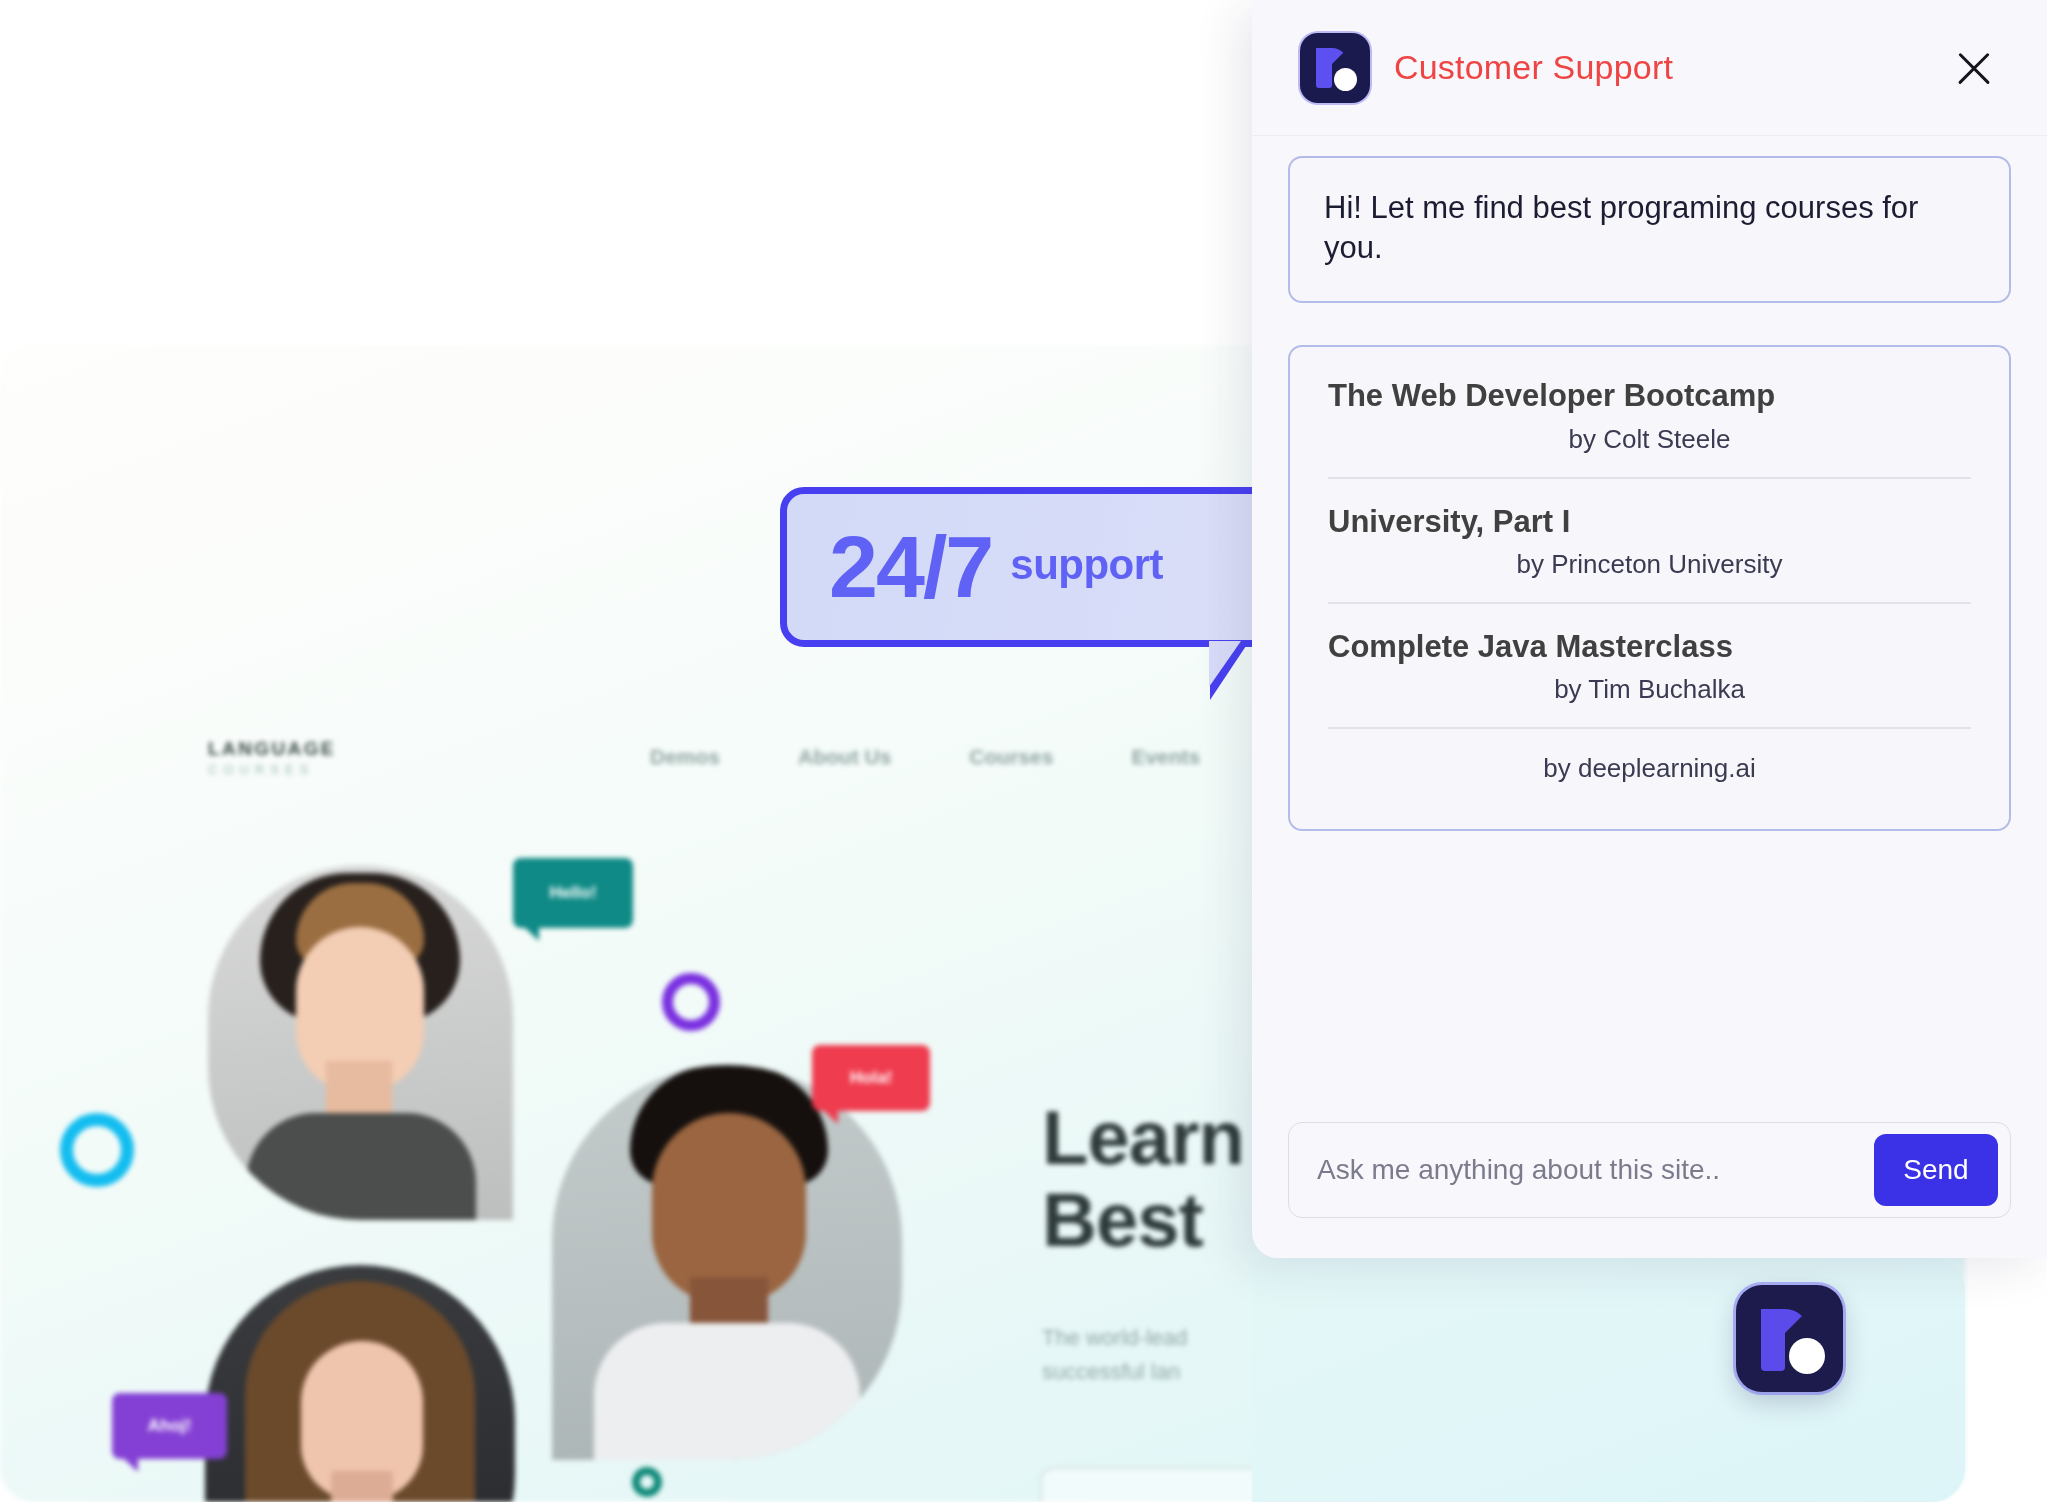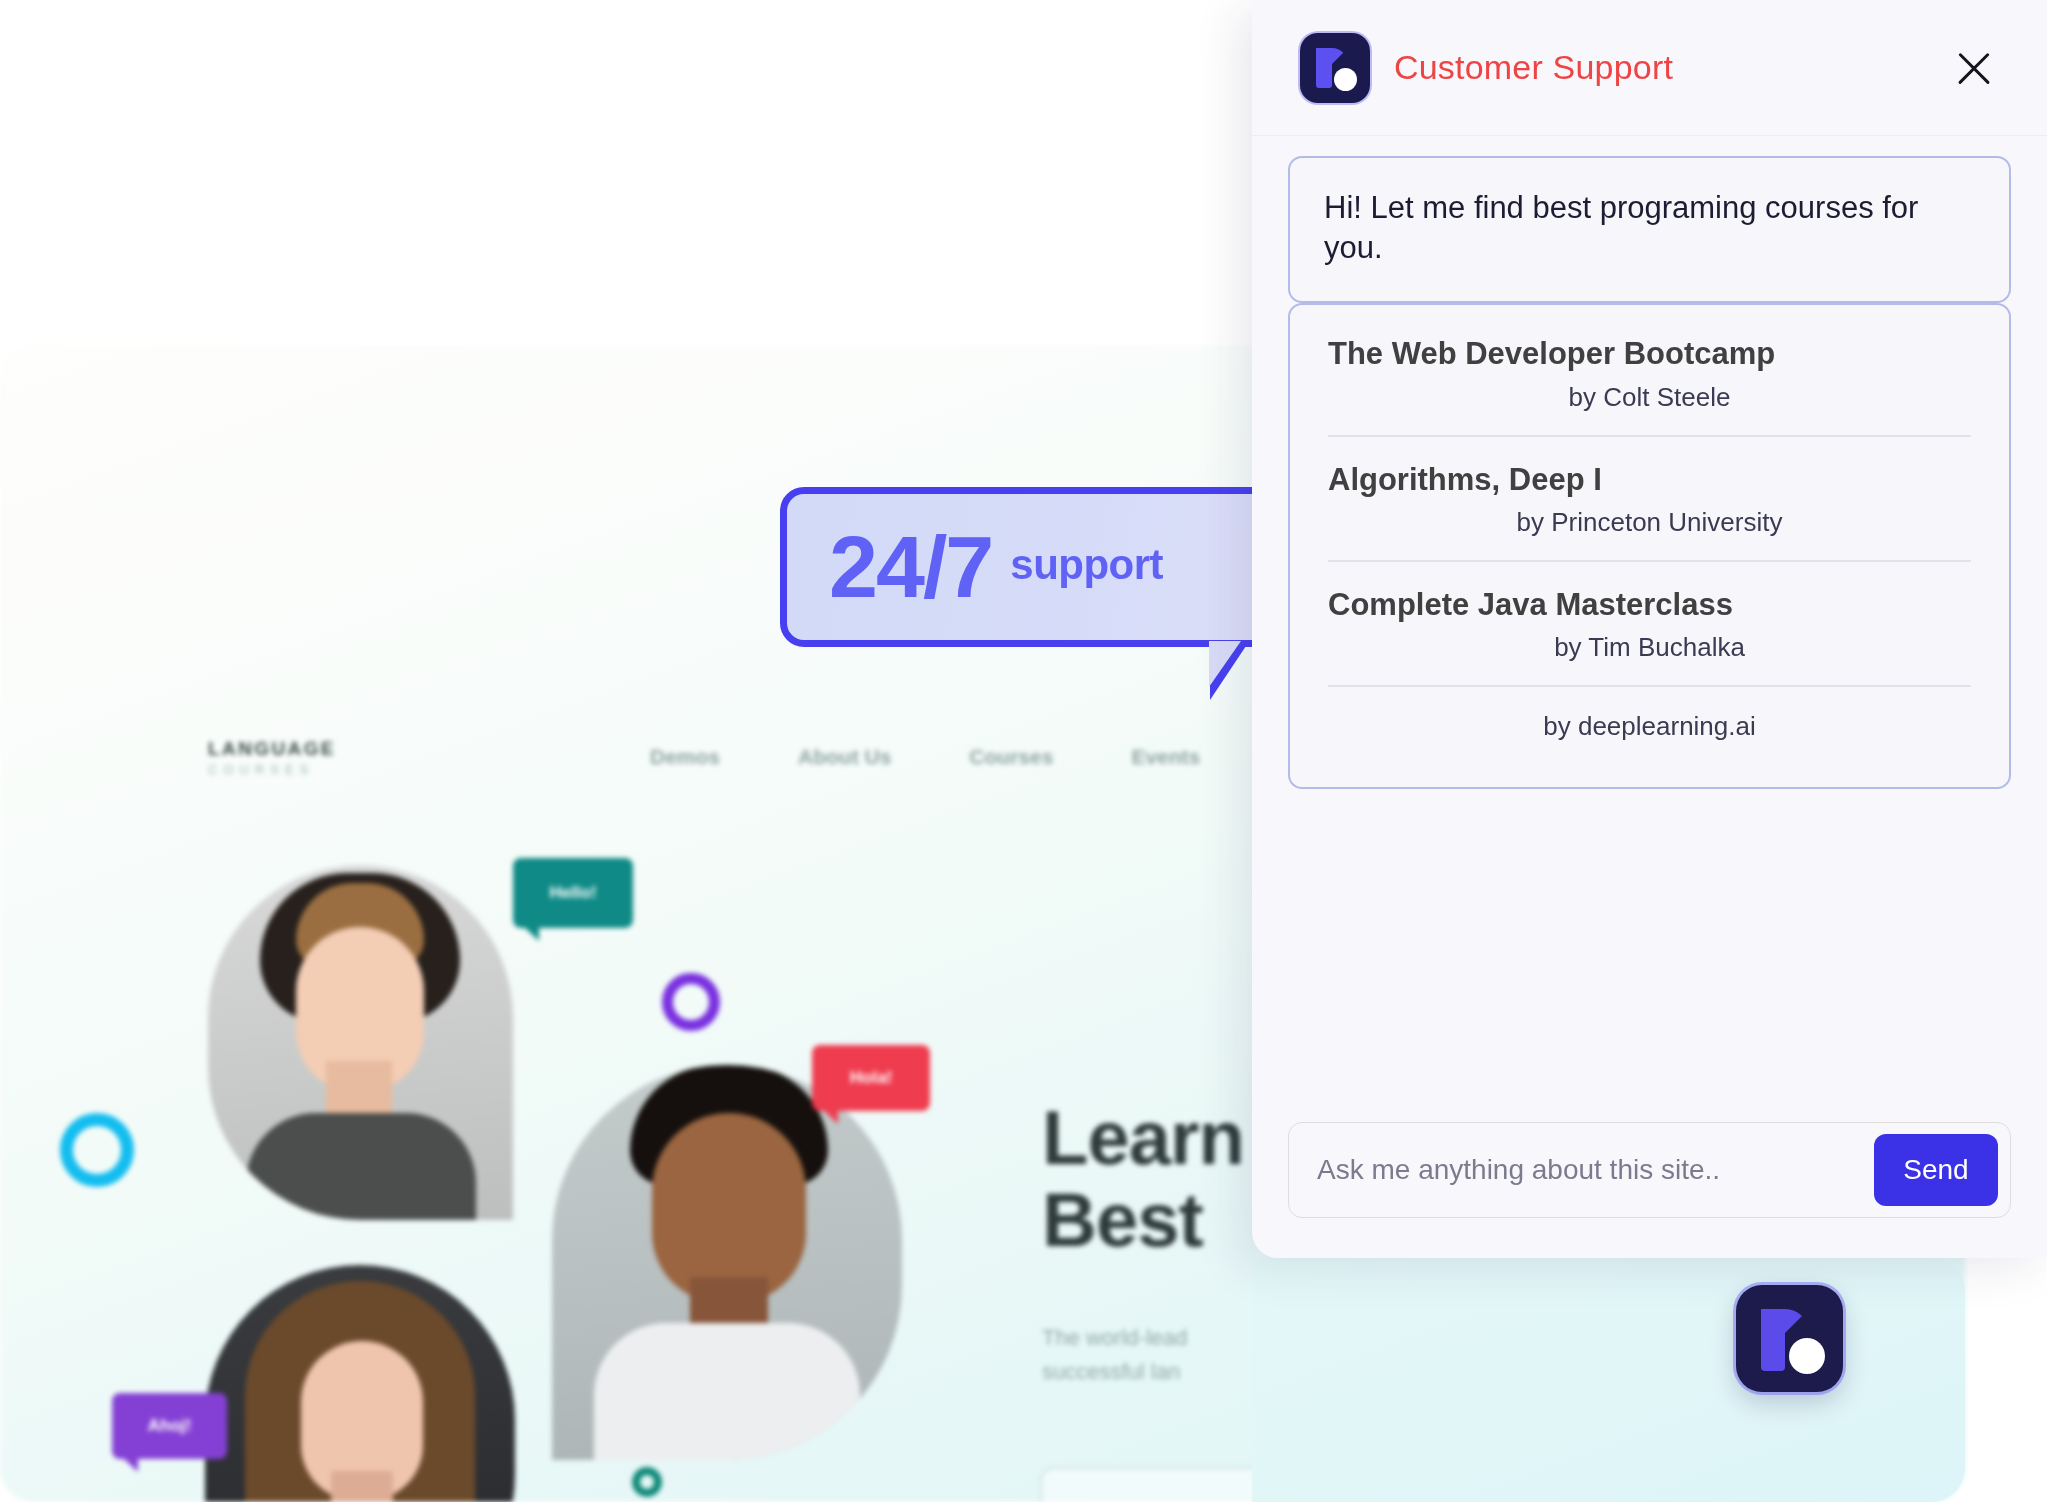--- a/index.html
+++ b/index.html
@@ -356,20 +356,21 @@
     flex: 1 1 auto;
     padding: 20px 36px 0 36px;
     overflow: hidden;
   }
 
   .msg-bubble {
     border: 2px solid #b3bbe8;
     border-radius: 14px;
     background: #f7f7fb;
     padding: 30px 34px 34px 34px;
+    margin-bottom: 42px;
   }
   .msg-bubble p {
     font-size: 31px;
     line-height: 1.28;
     color: #1c1c33;
   }
 
   .course-card {
     border: 2px solid #b3bbe8;
     border-radius: 14px;
@@ -579,21 +580,21 @@
       </div>
 
       <div class="course-card">
 
         <div class="course-item">
           <div class="course-title">The Web Developer Bootcamp</div>
           <div class="course-author">by Colt Steele</div>
         </div>
 
         <div class="course-item">
-          <div class="course-title">Algorithms, Deep I</div>
+          <div class="course-title">University, Part I</div>
           <div class="course-author">by Princeton University</div>
         </div>
 
         <div class="course-item">
           <div class="course-title">Complete Java Masterclass</div>
           <div class="course-author">by Tim Buchalka</div>
         </div>
 
         <div class="course-item">
           <div class="course-author">by deeplearning.ai</div>

